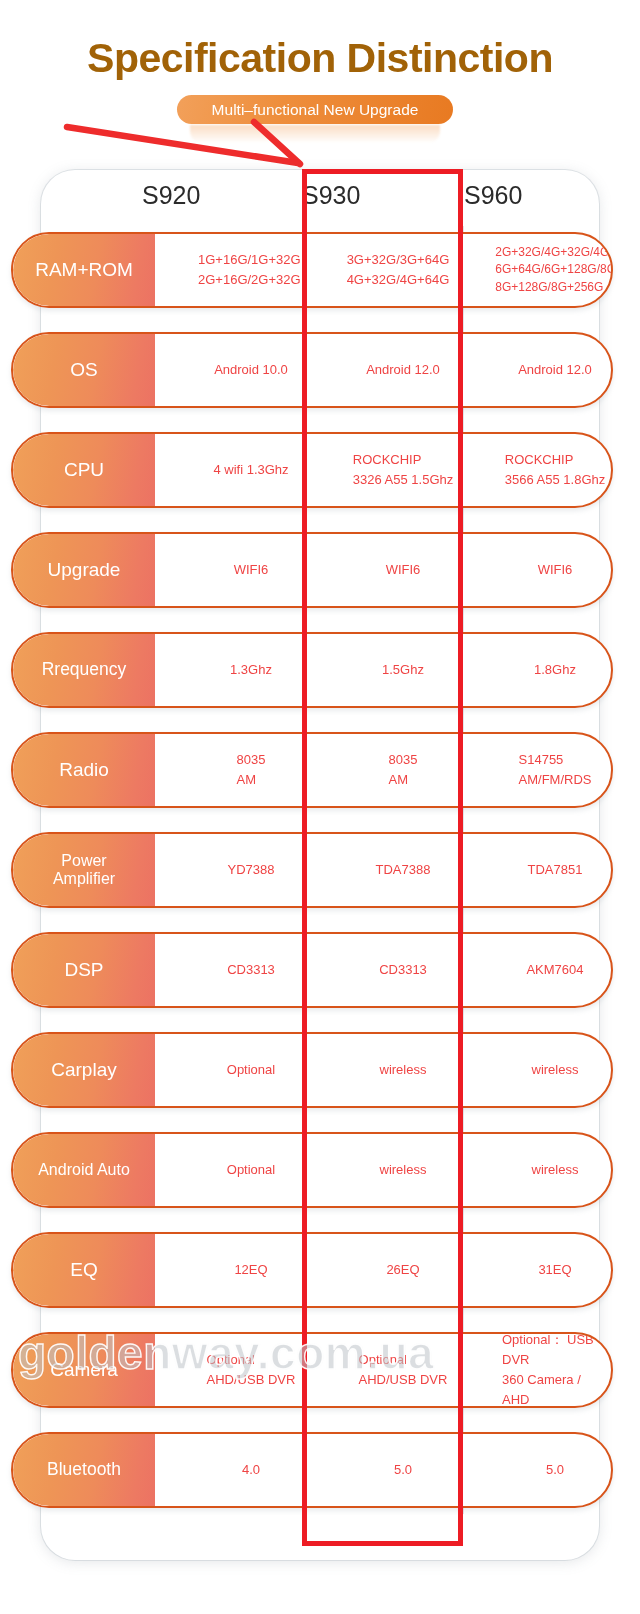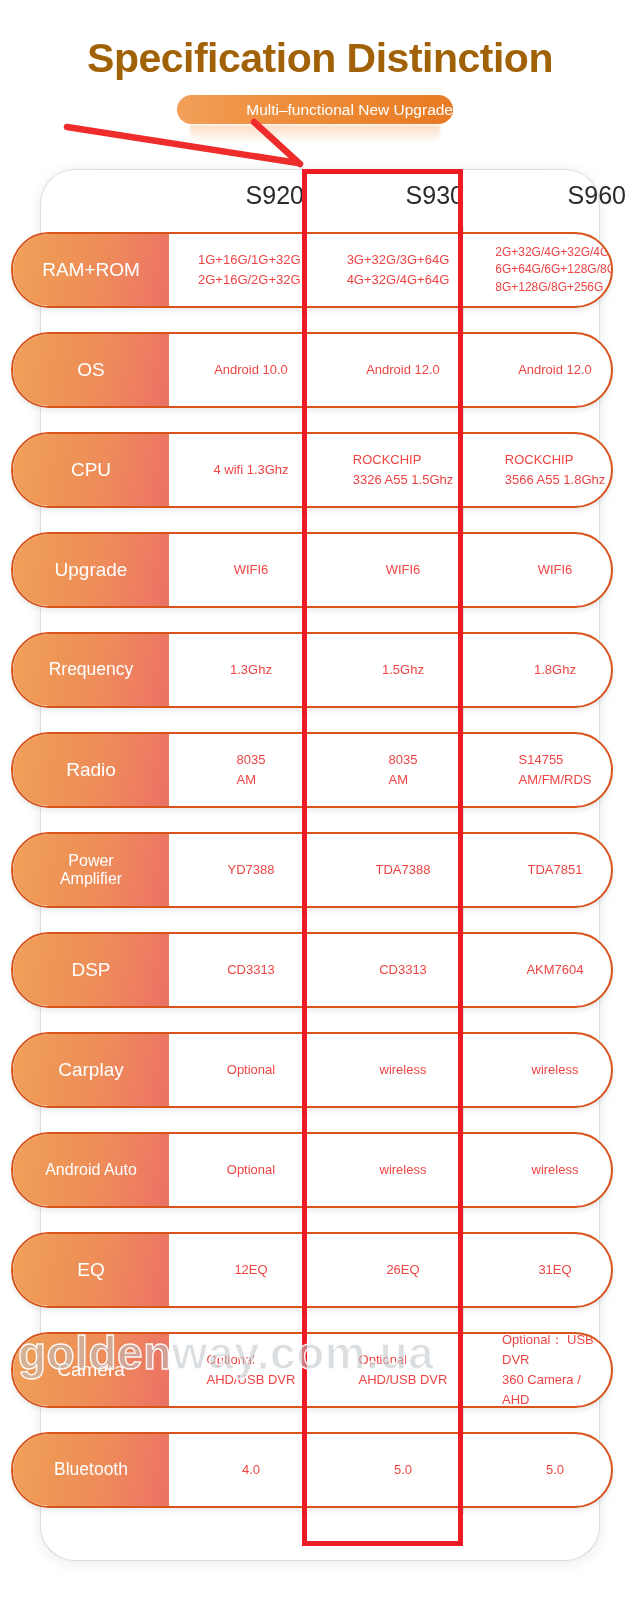--- a/index.html
+++ b/index.html
@@ -36,21 +36,21 @@
     position: absolute;
     left: 177px;
     top: 95px;
     width: 276px;
     height: 29px;
     border-radius: 15px;
     background: linear-gradient(100deg, #F2A05A 0%, #EE8E3C 38%, #E87A22 100%);
     color: #ffffff;
     font-size: 15.5px;
     line-height: 29px;
-    text-align: right;
+    text-align: center;
     white-space: nowrap;
   }
   #subtitle-badge-reflection {
     position: absolute;
     left: 190px;
     top: 125px;
     width: 250px;
     height: 18px;
     border-radius: 0 0 12px 12px;
     background: linear-gradient(to bottom, rgba(238,142,60,0.30), rgba(238,142,60,0));
@@ -77,21 +77,21 @@
     border-radius: 34px;
     box-shadow: 0 2px 14px rgba(120,130,140,0.20),
                 0 0 0 1px rgba(225,230,233,0.9);
   }
 
   
   .col-header {
     position: absolute;
     top: 183px;
     width: 162px;
-    text-align: right;
+    text-align: left;
     font-size: 25px;
     color: #2b2b2b;
     line-height: 1;
     white-space: nowrap;
   }
   #col-header-s920 { left: 142px; }
   #col-header-s930 { left: 302px; }
   #col-header-s960 { left: 464px; }
 
   
@@ -104,21 +104,21 @@
     background: #ffffff;
     border: 2.5px solid #D8541A;
     box-sizing: border-box;
     box-shadow: 0 3px 5px rgba(150,160,170,0.20);
     overflow: hidden;
   }
   .row-label {
     position: absolute;
     left: 0;
     top: 0;
-    width: 156px;
+    width: 142px;
     height: 100%;
     border-radius: 38px 0 0 38px;
     background: linear-gradient(100deg, #F0A059 0%, #EE9556 30%, #EE8B5A 58%, #ED7A62 85%, #EC7263 100%);
     color: #ffffff;
     display: flex;
     align-items: center;
     justify-content: center;
     text-align: center;
     font-size: 19px;
     line-height: 1.12;

